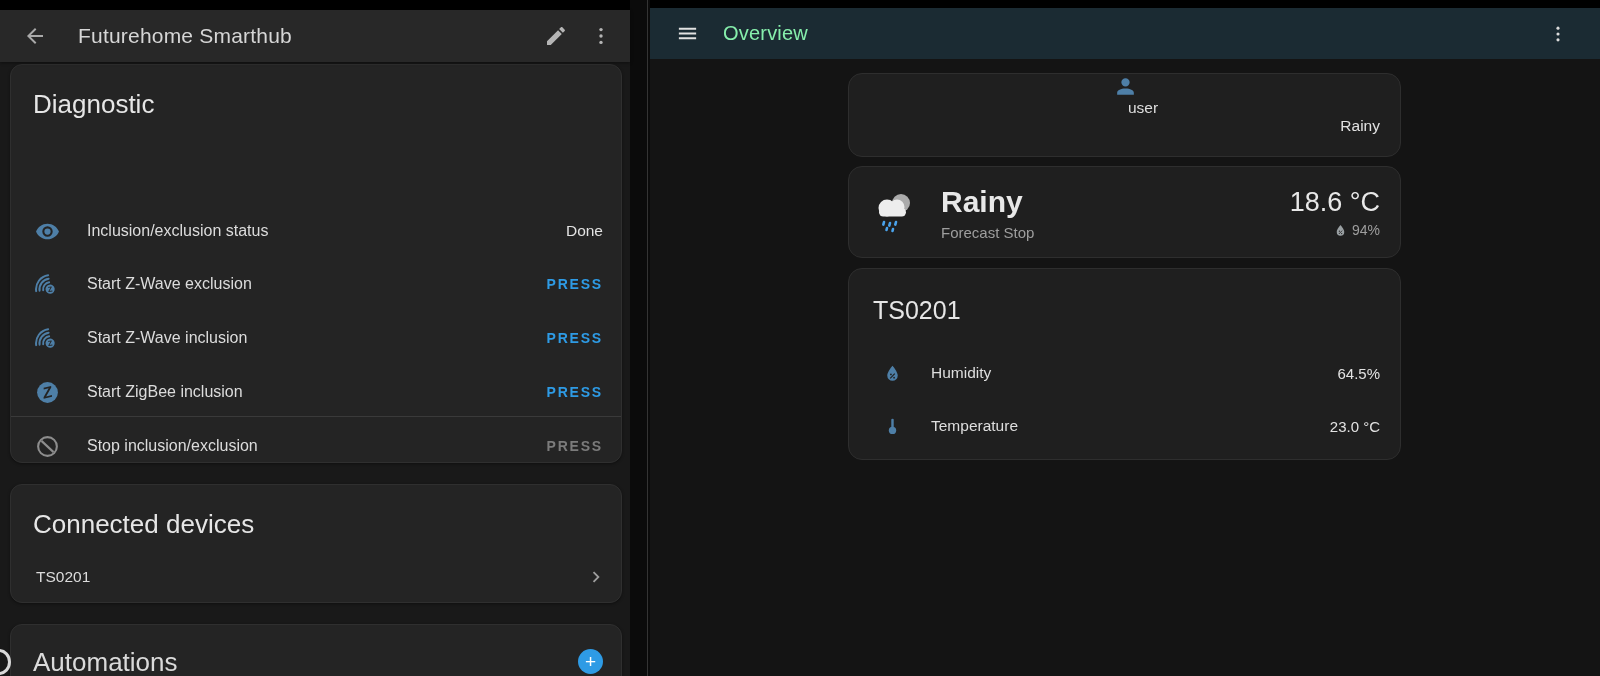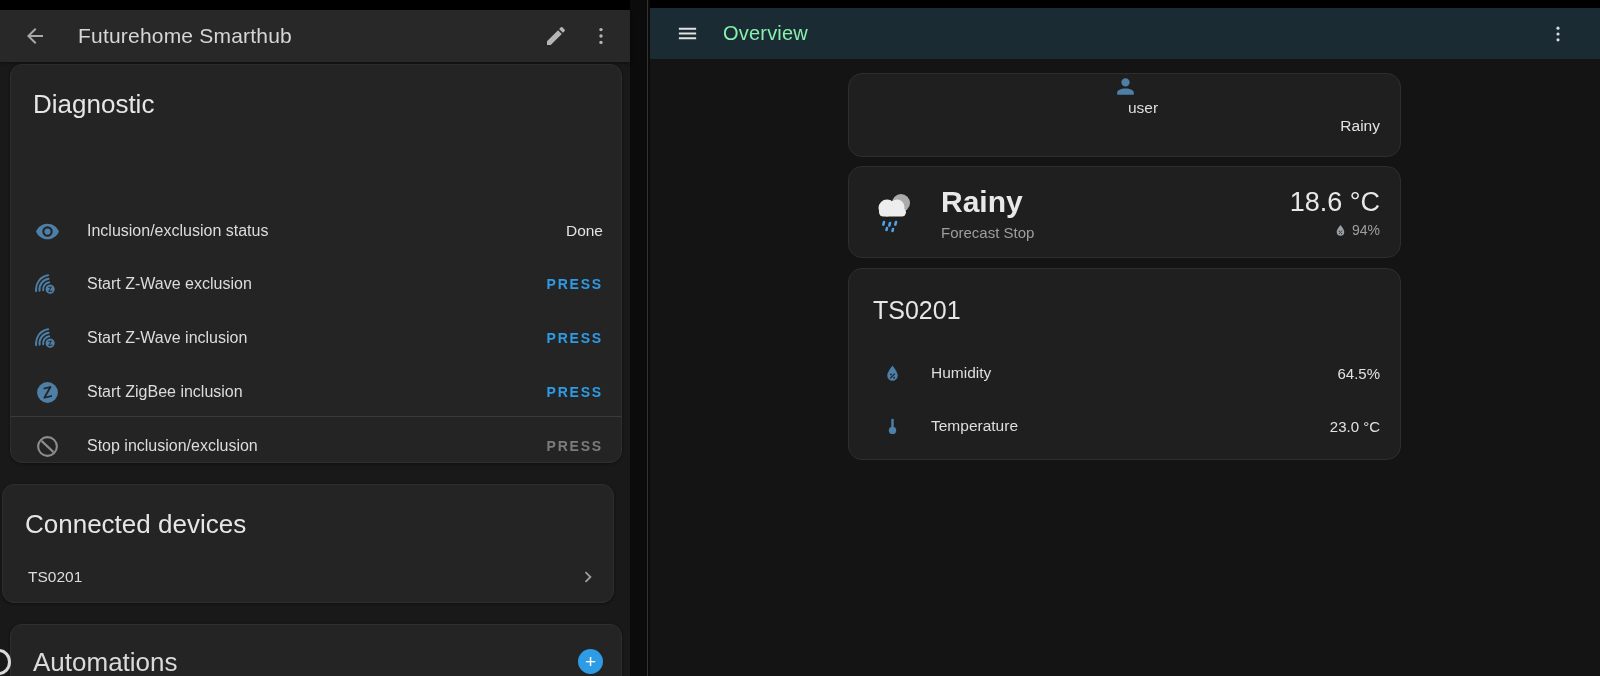--- a/index.html
+++ b/index.html
@@ -36,21 +36,21 @@
   .drow .rvalue { margin-left:auto; font-size:15.5px; color:#e2e2e2; }
   .drow .press { margin-left:auto; font-size:14px; font-weight:700; letter-spacing:1.8px;
                  color:var(--accent,#2e9be5); cursor:pointer; }
   .drow .press.disabled { color:#7b7b7b; cursor:default; }
   .diag-divider { position:absolute; left:0; top:351px; width:100%; height:1px; background:#3a3a3a; }
   .diag-footer { position:absolute; left:0; top:352px; width:100%; height:46px;
                  display:flex; align-items:center; }
   .add-dash { margin-left:29px; font-size:14px; font-weight:700; letter-spacing:1.6px;
               color:var(--accent,#2e9be5); cursor:pointer; }
 
-  .conn-card { left:2px; top:484px; width:612px; height:119px; }
+  .conn-card { left:10px; top:484px; width:612px; height:119px; }
   .conn-card .card-title { top:24px; }
   .conn-row { position:absolute; left:0; top:72px; width:100%; height:40px;
               display:flex; align-items:center; padding:0 14px 0 25px; cursor:pointer; }
   .conn-row .dev { font-size:15.5px; color:#dcdcdc; }
   .conn-row .chev { margin-left:auto; width:22px; height:22px; color:#9e9e9e; }
 
   .auto-card { left:10px; top:624px; width:612px; height:80px; }
   .auto-card .card-title { top:22px; color:#dadada; }
   .add-auto-btn { position:absolute; left:567px; top:24px; width:25px; height:25px;
                   border-radius:50%; background:var(--accent,#2e9be5); color:#fff;

